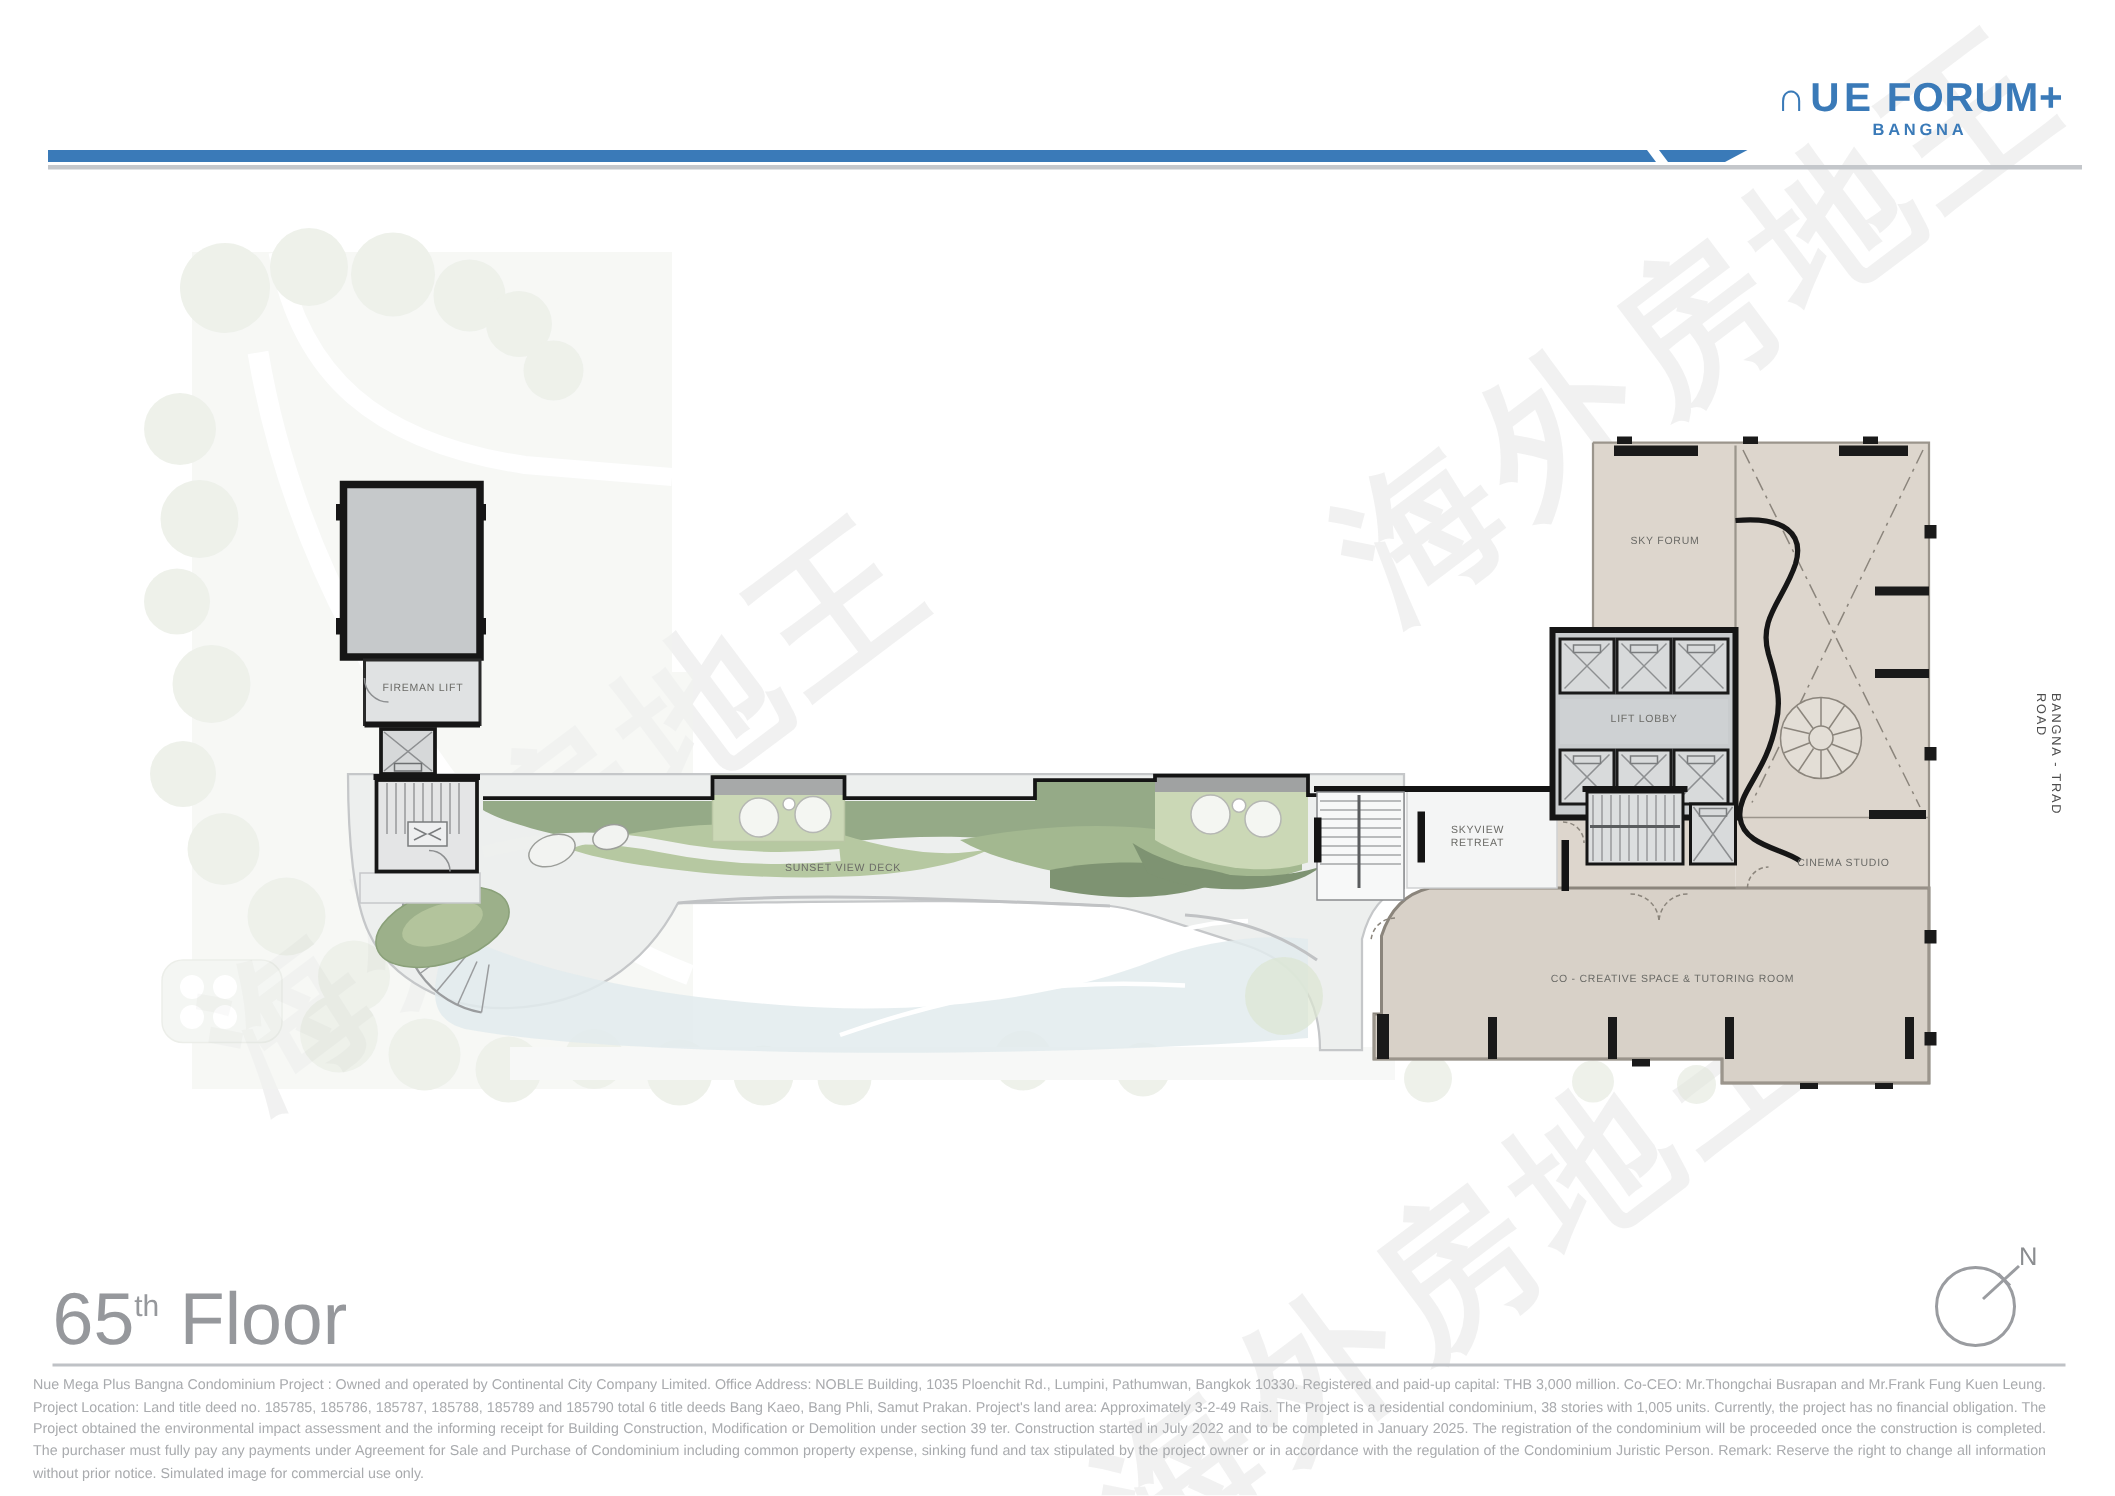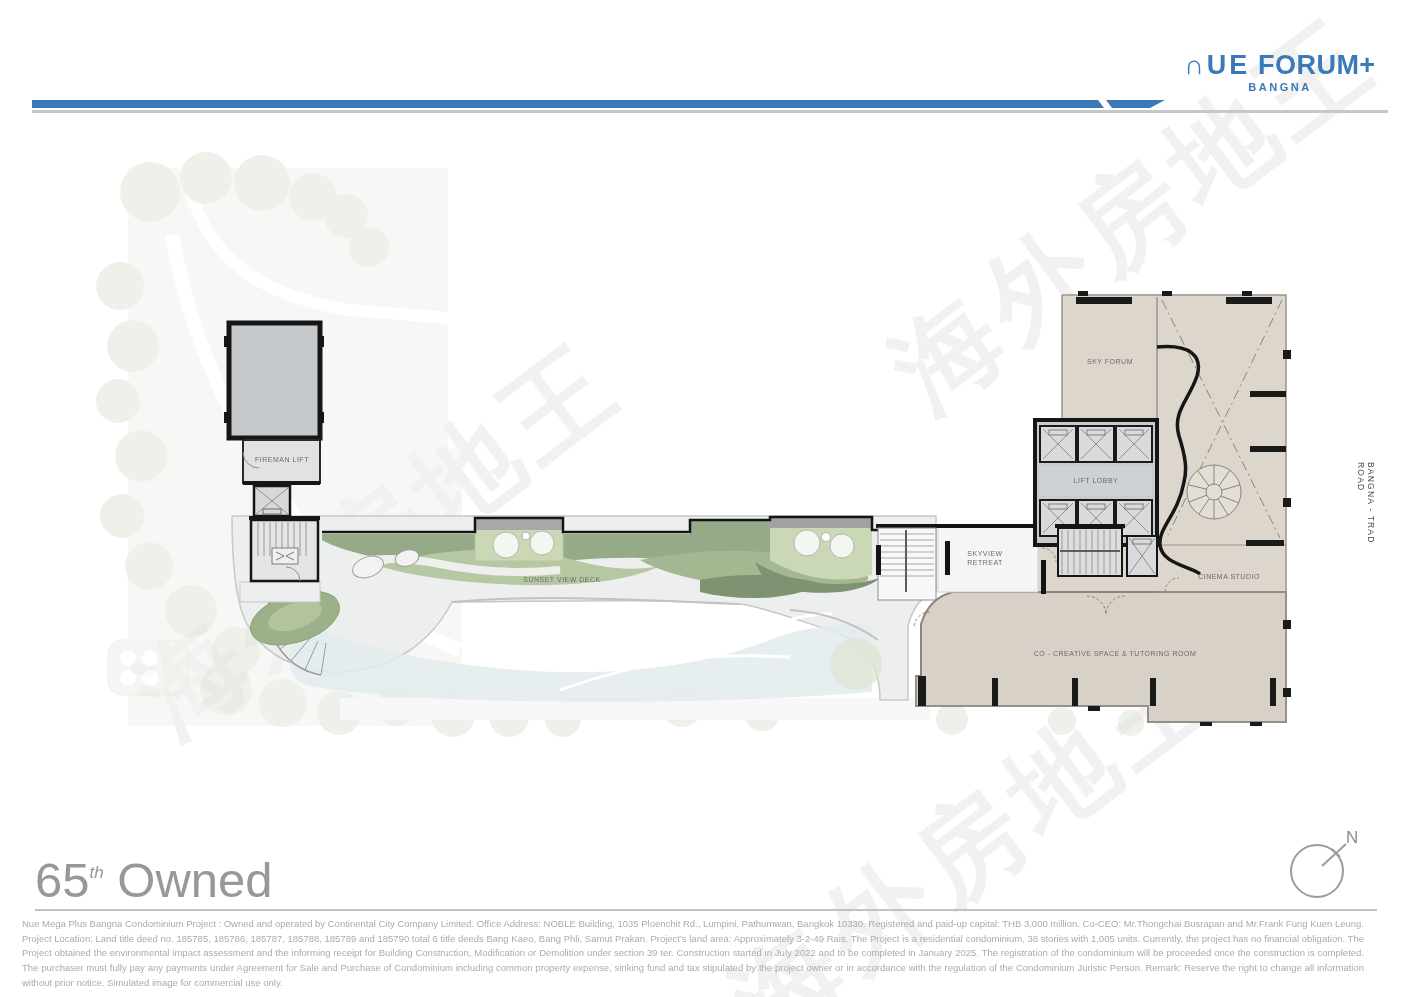--- a/index.html
+++ b/index.html
@@ -18,21 +18,21 @@
   
   .plabel{font-size:7px;letter-spacing:0.5px;color:#6b6b67;text-align:center;
           transform:translate(-50%,-50%);white-space:nowrap;}
   .plabel.wrap{white-space:normal;width:58px;line-height:9px;}
   #road-label{writing-mode:vertical-rl;font-size:8.5px;letter-spacing:1.2px;color:#4c4c4c;
               left:1356px;top:462px;height:110px;}
   
   #compass-n{left:1346px;top:828px;font-size:17px;color:#8b8d90;}
   
   #floor-title{left:35px;top:852px;color:#96989c;font-size:49px;font-weight:400;letter-spacing:0px;}
-  #floor-title sup{font-size:17px;position:relative;top:-2px;letter-spacing:0;font-style:italic;}
+  #floor-title sup{font-size:20px;position:relative;top:-2px;letter-spacing:0;}
   #rule{left:35px;top:909px;width:1342px;height:2px;background:#bfc2c6;}
   #disclaimer{left:22px;top:917px;width:1342px;font-size:9.5px;line-height:14.7px;
               color:#a9abae;text-align:justify;}
 </style>
 </head>
 <body>
 
 <div id="page">
 
   <div class="abs wm" style="left:95px;top:470px;">海外房地王</div>
@@ -323,18 +323,18 @@
   <div class="abs plabel" style="left:1110px;top:361px;">SKY FORUM</div>
   <div class="abs plabel" style="left:1096px;top:480px;">LIFT LOBBY</div>
   <div class="abs plabel wrap" style="left:985px;top:558px;">SKYVIEW RETREAT</div>
   <div class="abs plabel" style="left:1229px;top:576px;">CINEMA STUDIO</div>
   <div class="abs plabel" style="left:1115px;top:653px;">CO - CREATIVE SPACE &amp; TUTORING ROOM</div>
   <div class="abs" id="road-label">BANGNA - TRAD ROAD</div>
   <div class="abs" id="compass-n">N</div>
 
   <div class="abs" id="floor-title">
     <span>65</span><sup>th</sup>
-    <span>Owned</span>
+    <span>Floor</span>
   </div>
   <div class="abs" id="rule"></div>
   <div class="abs" id="disclaimer">Nue Mega Plus Bangna Condominium Project : Owned and operated by Continental City Company Limited. Office Address: NOBLE Building, 1035 Ploenchit Rd., Lumpini, Pathumwan, Bangkok 10330. Registered and paid-up capital: THB 3,000 million. Co-CEO: Mr.Thongchai Busrapan and Mr.Frank Fung Kuen Leung. Project Location: Land title deed no. 185785, 185786, 185787, 185788, 185789 and 185790 total 6 title deeds Bang Kaeo, Bang Phli, Samut Prakan. Project's land area: Approximately 3-2-49 Rais. The Project is a residential condominium, 38 stories with 1,005 units. Currently, the project has no financial obligation. The Project obtained the environmental impact assessment and the informing receipt for Building Construction, Modification or Demolition under section 39 ter. Construction started in July 2022 and to be completed in January 2025. The registration of the condominium will be proceeded once the construction is completed. The purchaser must fully pay any payments under Agreement for Sale and Purchase of Condominium including common property expense, sinking fund and tax stipulated by the project owner or in accordance with the regulation of the Condominium Juristic Person. Remark: Reserve the right to change all information without prior notice. Simulated image for commercial use only.</div>
 
 </div>
 
 </body></html>

